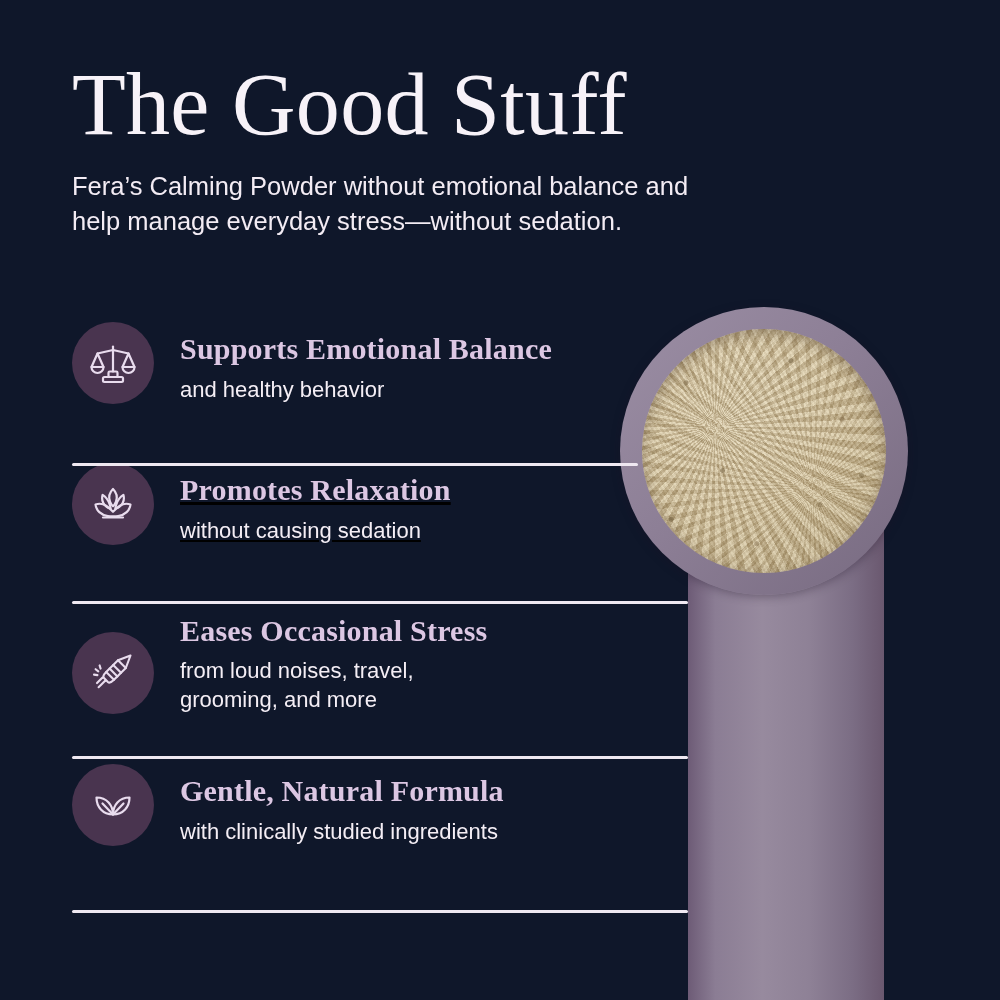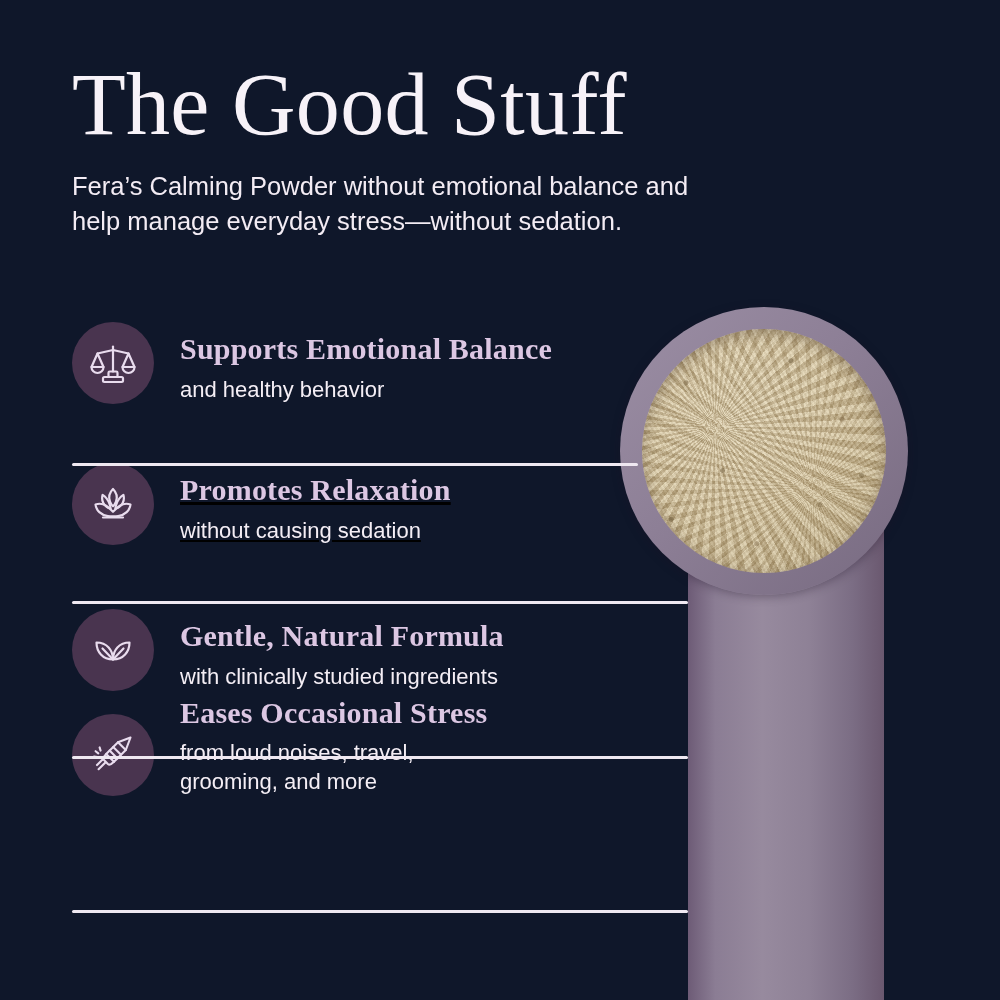--- a/index.html
+++ b/index.html
@@ -181,36 +181,20 @@
         </svg>
       </div>
       <div class="f-text">
         <div class="f-title">Promotes Relaxation</div>
         <div class="f-sub">
           <span>without causing sedation</span>
         </div>
       </div>
     </div>
 
-    <div class="feature">
-      <div class="f-icon">
-        <svg width="48" height="48" viewBox="0 0 48 48" fill="none" stroke="#e9dcee" stroke-width="2.2" stroke-linecap="round" stroke-linejoin="round">
-          <path d="M24 33.5C24 24.2 17.8 16.5 7.5 16.5c0 9.3 6.2 17 16.5 17z"></path>
-          <path d="M24 33.5C24 24.2 30.2 16.5 40.5 16.5c0 9.3-6.2 17-16.5 17z"></path>
-          <path d="M13.5 22.5 24 33.5l10.5-11"></path>
-        </svg>
-      </div>
-      <div class="f-text">
-        <div class="f-title">Gentle, Natural Formula</div>
-        <div class="f-sub">
-          <span>with clinically studied ingredients</span>
-        </div>
-      </div>
-    </div>
-
     <div class="feature" style="margin-bottom:50px;">
       <div class="f-icon">
         <svg width="48" height="48" viewBox="0 0 48 48" fill="none" stroke="#e9dcee" stroke-width="2.1" stroke-linecap="round" stroke-linejoin="round">
           <path d="M41.5 6.5 29 11.2 17.2 23l7.8 7.8L36.8 19z"></path>
           <path d="M29 11.2 36.8 19"></path>
           <path d="M24.2 16 32 23.8"></path>
           <path d="M20.6 19.6l7.8 7.8"></path>
           <path d="M17.2 23c-2.6 2.6-3.4 4.8-2.2 6.1l3.9 3.9c1.3 1.2 3.5.4 6.1-2.2"></path>
           <path d="M16.4 31.4 9.6 38.2"></path>
           <path d="M13.5 28.6 8 34.1"></path>
@@ -221,20 +205,36 @@
       </div>
       <div class="f-text">
         <div class="f-title">Eases Occasional Stress</div>
         <div class="f-sub">
           <span>from loud noises, travel,</span><br>
           <span>grooming, and more</span>
         </div>
       </div>
     </div>
 
+    <div class="feature">
+      <div class="f-icon">
+        <svg width="48" height="48" viewBox="0 0 48 48" fill="none" stroke="#e9dcee" stroke-width="2.2" stroke-linecap="round" stroke-linejoin="round">
+          <path d="M24 33.5C24 24.2 17.8 16.5 7.5 16.5c0 9.3 6.2 17 16.5 17z"></path>
+          <path d="M24 33.5C24 24.2 30.2 16.5 40.5 16.5c0 9.3-6.2 17-16.5 17z"></path>
+          <path d="M13.5 22.5 24 33.5l10.5-11"></path>
+        </svg>
+      </div>
+      <div class="f-text">
+        <div class="f-title">Gentle, Natural Formula</div>
+        <div class="f-sub">
+          <span>with clinically studied ingredients</span>
+        </div>
+      </div>
+    </div>
+
   </div>
 
   <div class="divider" style="top:463px; width:566px;"></div>
   <div class="divider" style="top:601px; width:616px;"></div>
   <div class="divider" style="top:756px; width:616px;"></div>
   <div class="divider" style="top:910px; width:616px;"></div>
 
 </div>
 
 </body></html>

